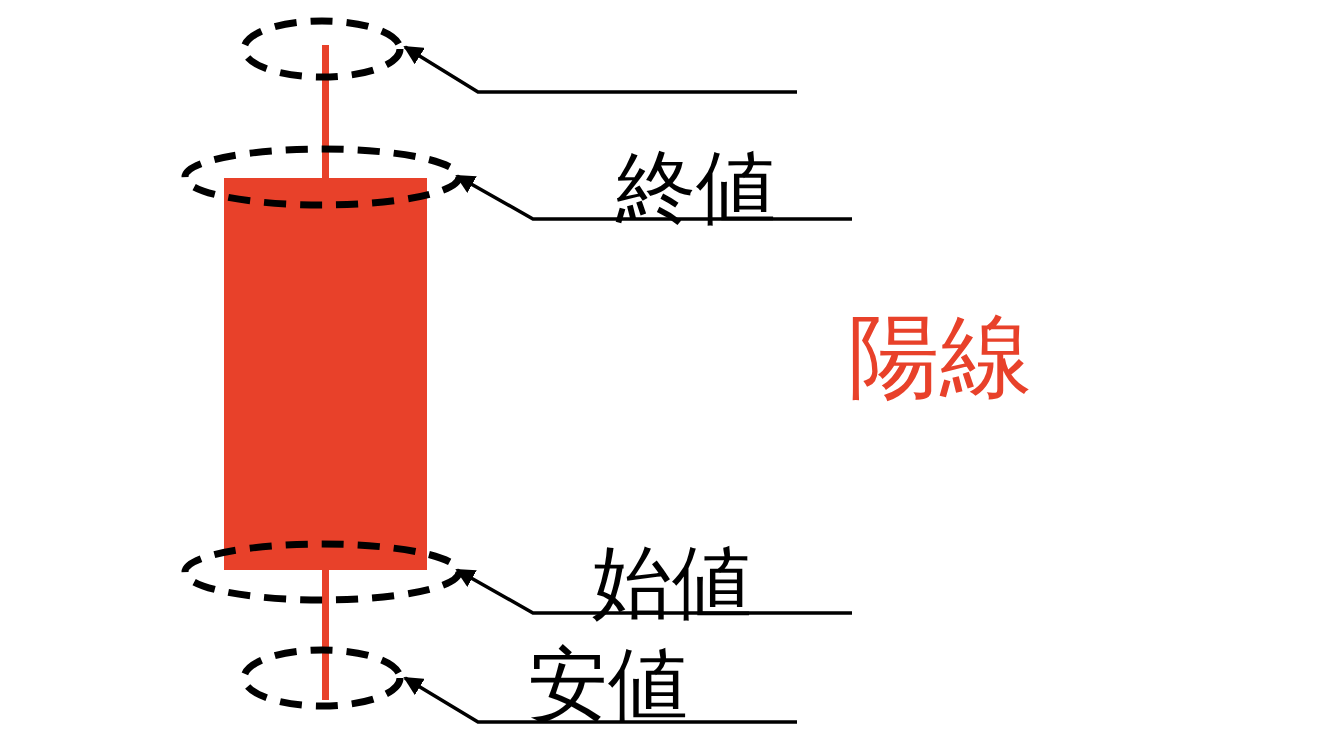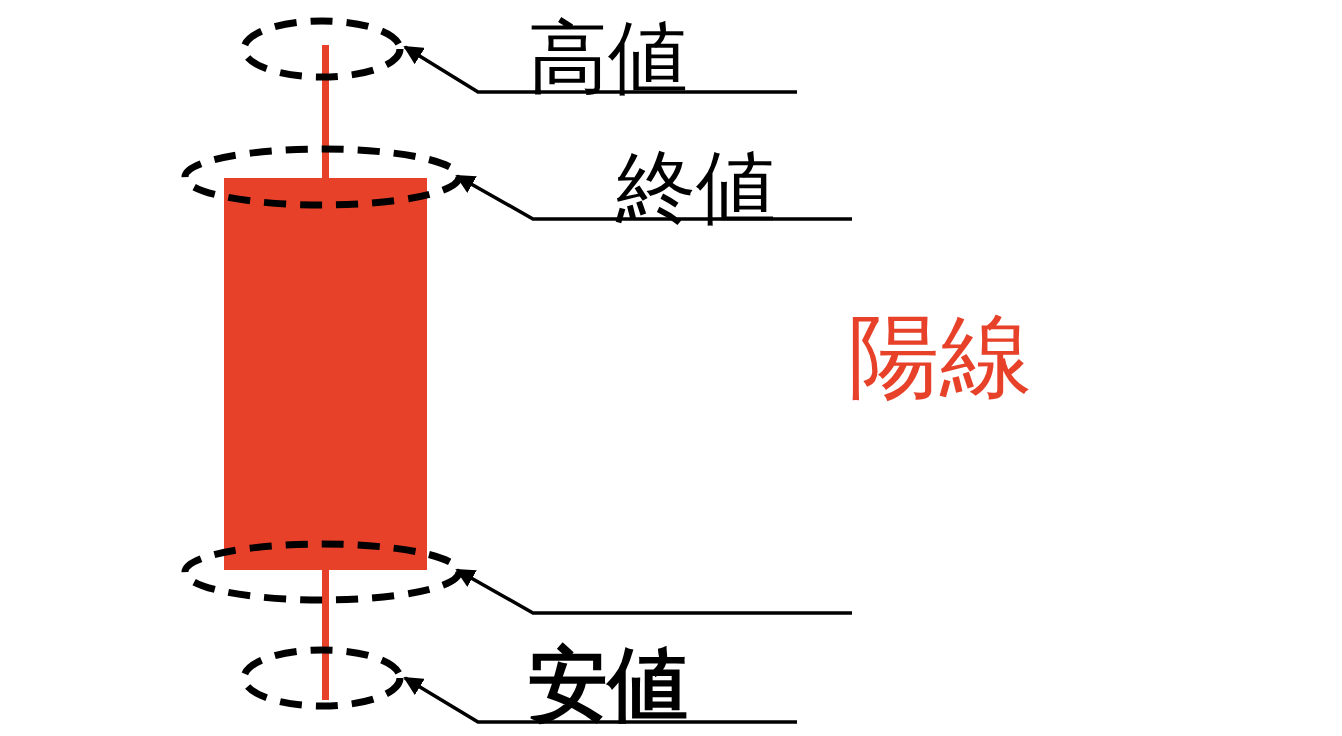--- a/index.html
+++ b/index.html
@@ -65,19 +65,19 @@
       </marker>
     </defs>
     <g id="g-leaders">
         <path d="M 797 92 L 478 92 L 405 47" fill="none" stroke="#000000" stroke-width="3.5" stroke-linecap="butt" stroke-linejoin="miter" marker-end="url(#arrowhead)"></path>
         <path d="M 852 219 L 533 219 L 457 176" fill="none" stroke="#000000" stroke-width="3.5" stroke-linecap="butt" stroke-linejoin="miter" marker-end="url(#arrowhead)"></path>
         <path d="M 852 613 L 533 613 L 457 570" fill="none" stroke="#000000" stroke-width="3.5" stroke-linecap="butt" stroke-linejoin="miter" marker-end="url(#arrowhead)"></path>
         <path d="M 797 722 L 478 722 L 405 678" fill="none" stroke="#000000" stroke-width="3.5" stroke-linecap="butt" stroke-linejoin="miter" marker-end="url(#arrowhead)"></path>
       </g>
   </svg>
 
-  <div class="callout-label" id="g-lbl-high" style="left: 528px; top: 18px; font-size: 80px;">高値</div>
   <div class="callout-label" id="g-lbl-close" style="left: 592px; top: 148px; font-size: 80px; margin-left: 24px;">終値</div>
-  <div class="callout-label" id="g-lbl-low" style="left: 528px; top: 645px; font-size: 80px; font-weight: bold;">安値</div>
+  <div class="callout-label" id="g-lbl-open" style="left: 592px; top: 543px; font-size: 80px;">始値</div>
+  <div class="callout-label" id="g-lbl-low" style="left: 528px; top: 645px; font-size: 80px;">安値</div>
 
   <div class="series-label" id="g-series" style="left: 848px; top: 310px; font-size: 92px; color: rgb(232, 65, 42); text-align: center;">陽線</div>
 
 </div>
 
 </body></html>

